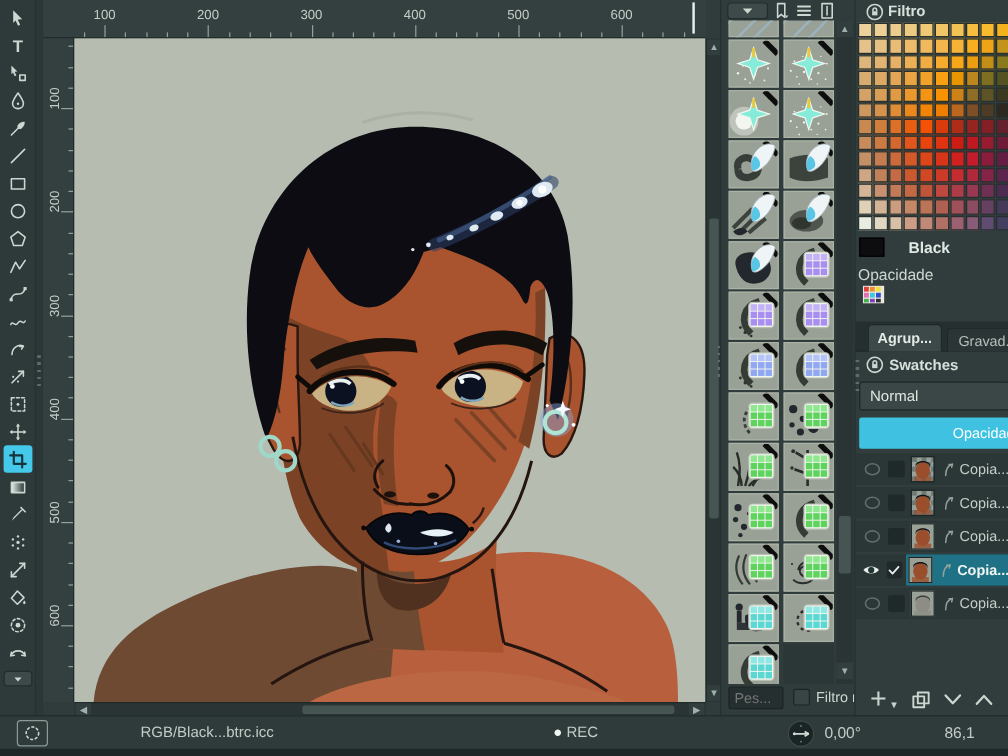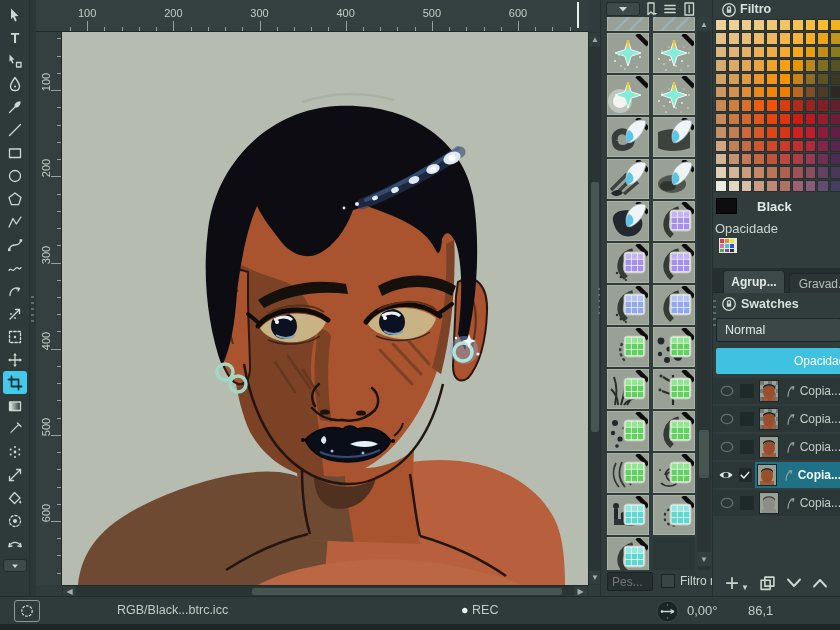--- a/index.html
+++ b/index.html
@@ -1362,17 +1362,17 @@
     <div class="sbtext" style="left:461px"><span style="color:#f2f6f2">●</span> <span>REC</span></div>
     <svg style="position:absolute;left:656px;top:3px" width="23" height="23">
       <circle cx="11.5" cy="11.5" r="10.5" fill="#1b2424" stroke="#3a4848"></circle>
       <path d="M5 11.5 H18" stroke="#cfd9d3" stroke-width="1.4"></path>
       <path d="M18 11.5 L14.5 9.5 M18 11.5 L14.5 13.5" stroke="#cfd9d3" stroke-width="1.4"></path>
       <circle cx="6" cy="11.5" r="1.3" fill="#cfd9d3"></circle>
       <circle cx="11.5" cy="5" r="0.8" fill="#6a7a78"></circle>
         <circle cx="11.5" cy="18" r="0.8" fill="#6a7a78"></circle>
     </svg>
     <div class="sbtext" style="left:687px;font-size:13px">0,00°</div>
-    <div class="sbtext" style="left:748px;font-size:13px">86,1</div>
+    <div class="sbtext" style="left:787px;font-size:13px">86,1</div>
   </div>
   <div class="abs" id="bottom-strip"></div>
   <div style="position:absolute;left:577px;top:2px;width:2px;height:26px;background:#e8f0ea"></div>
 </div>
 
 </body></html>

